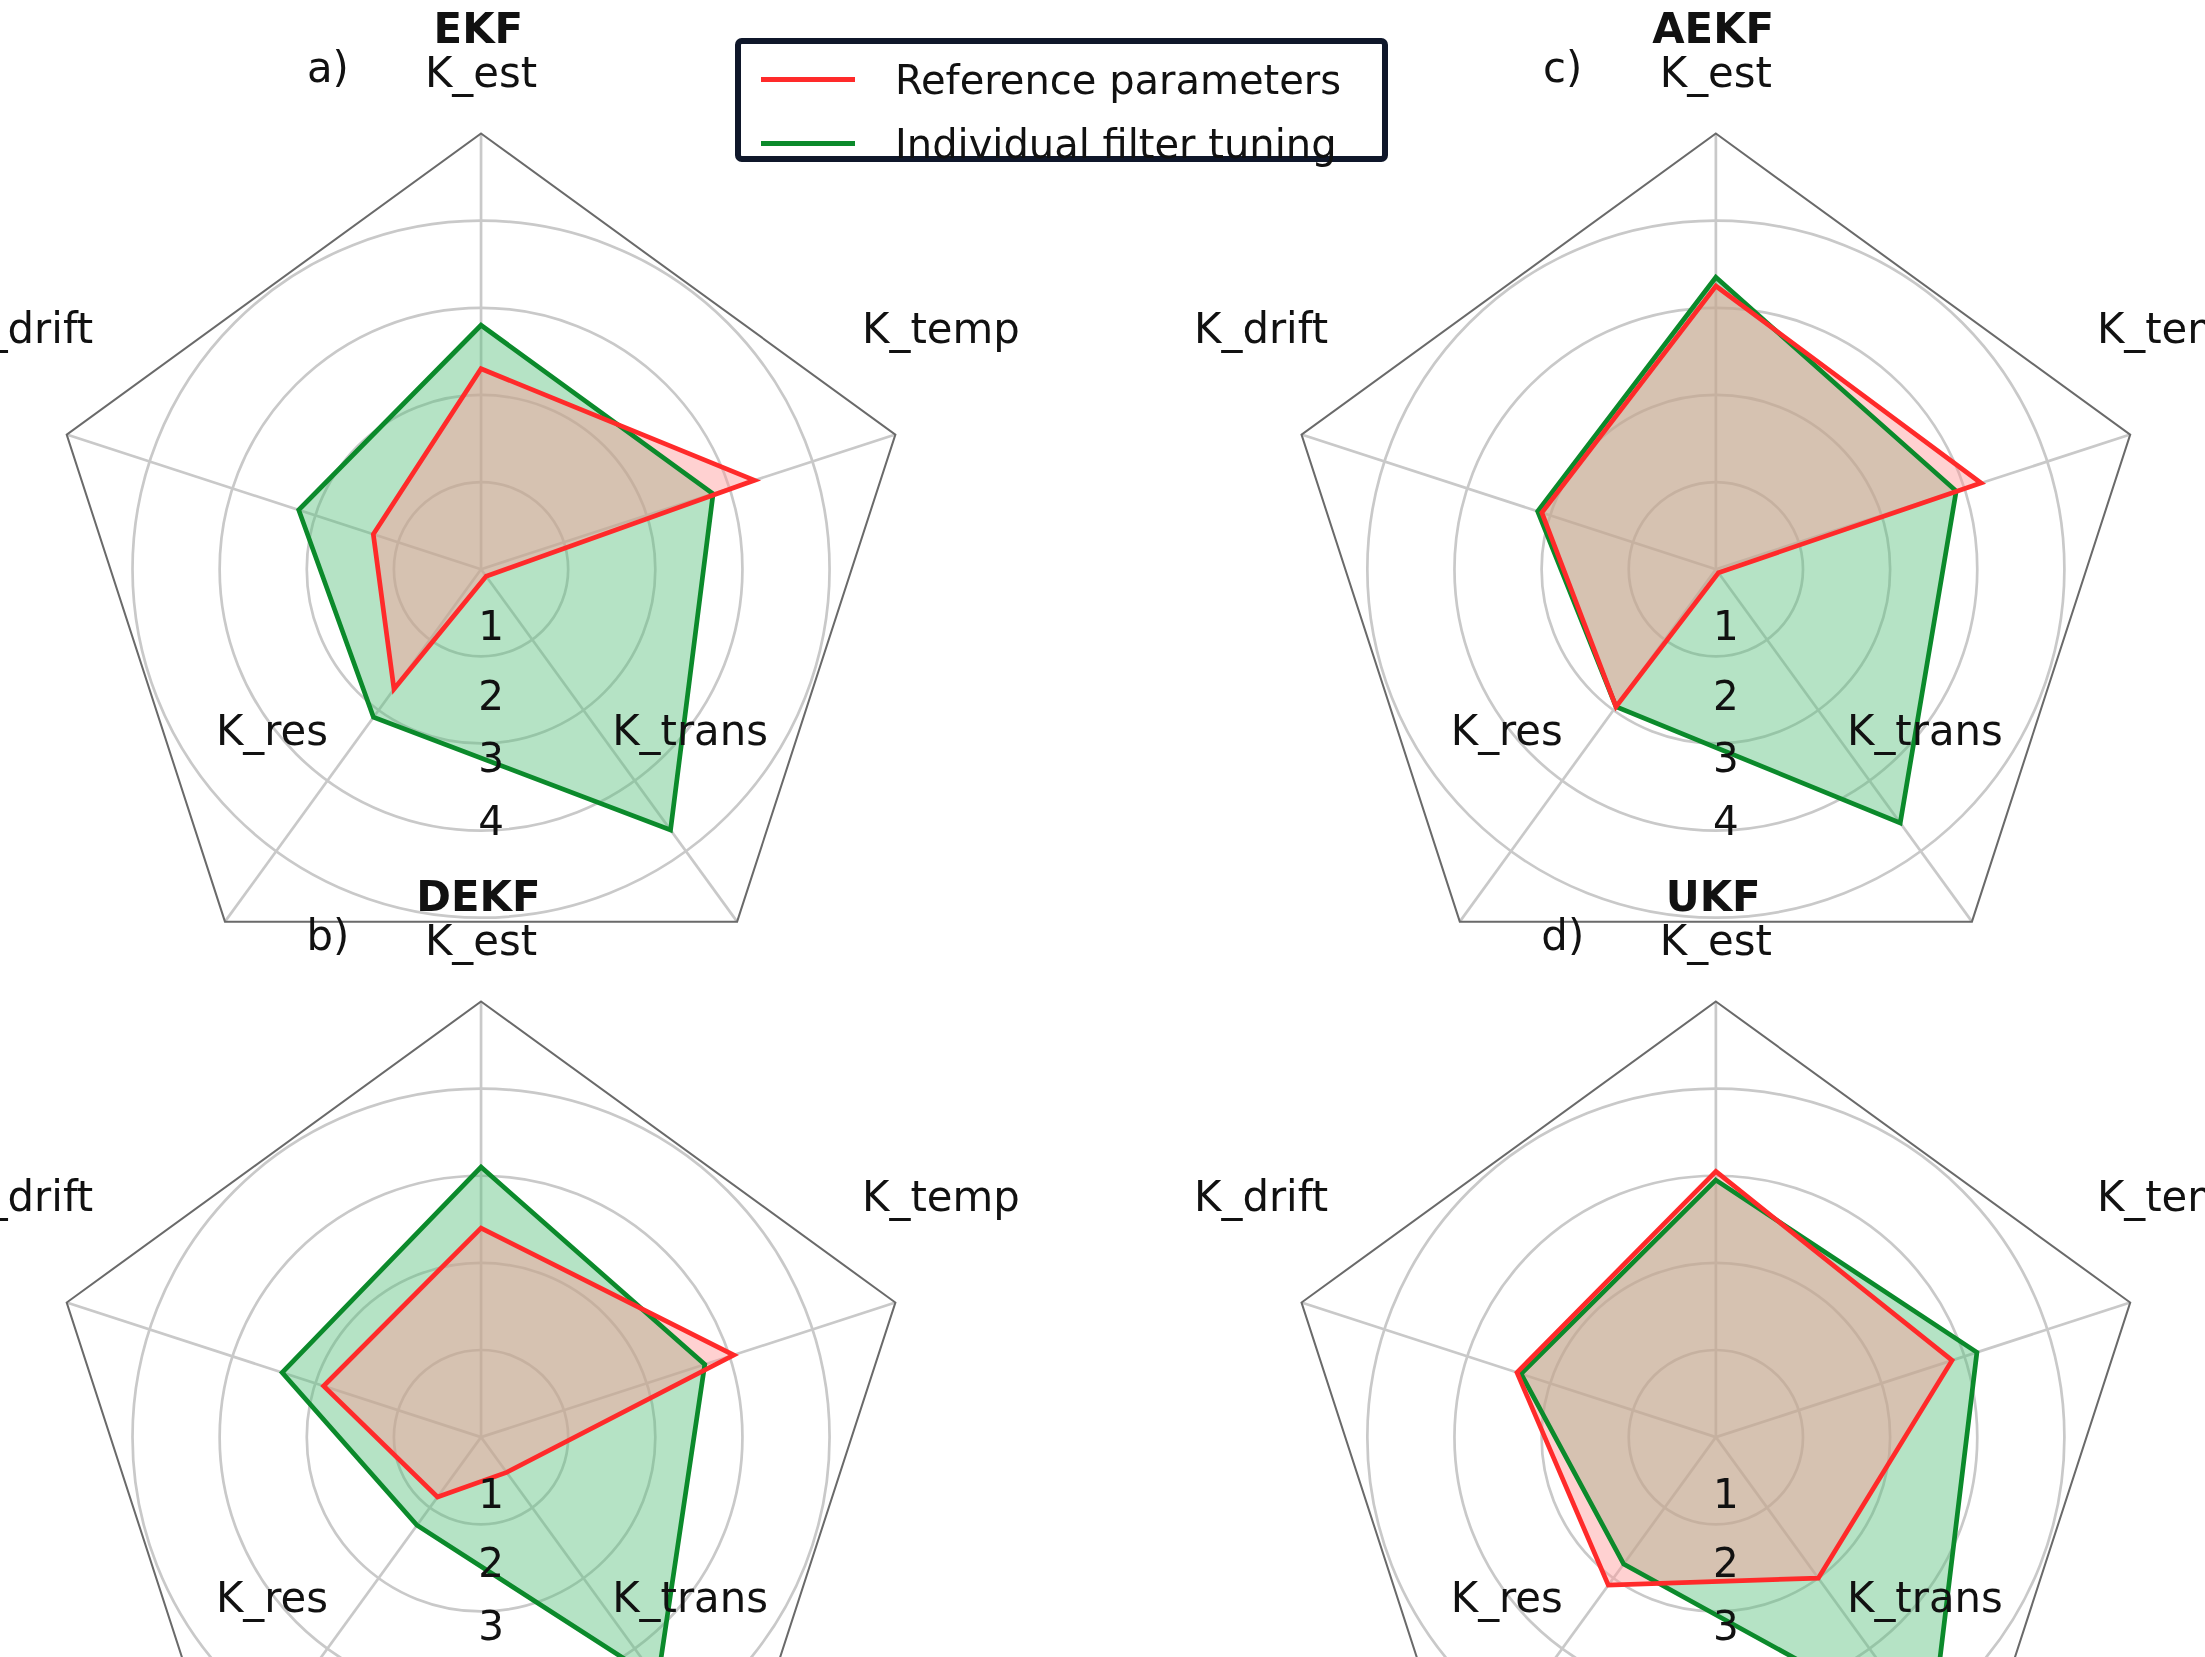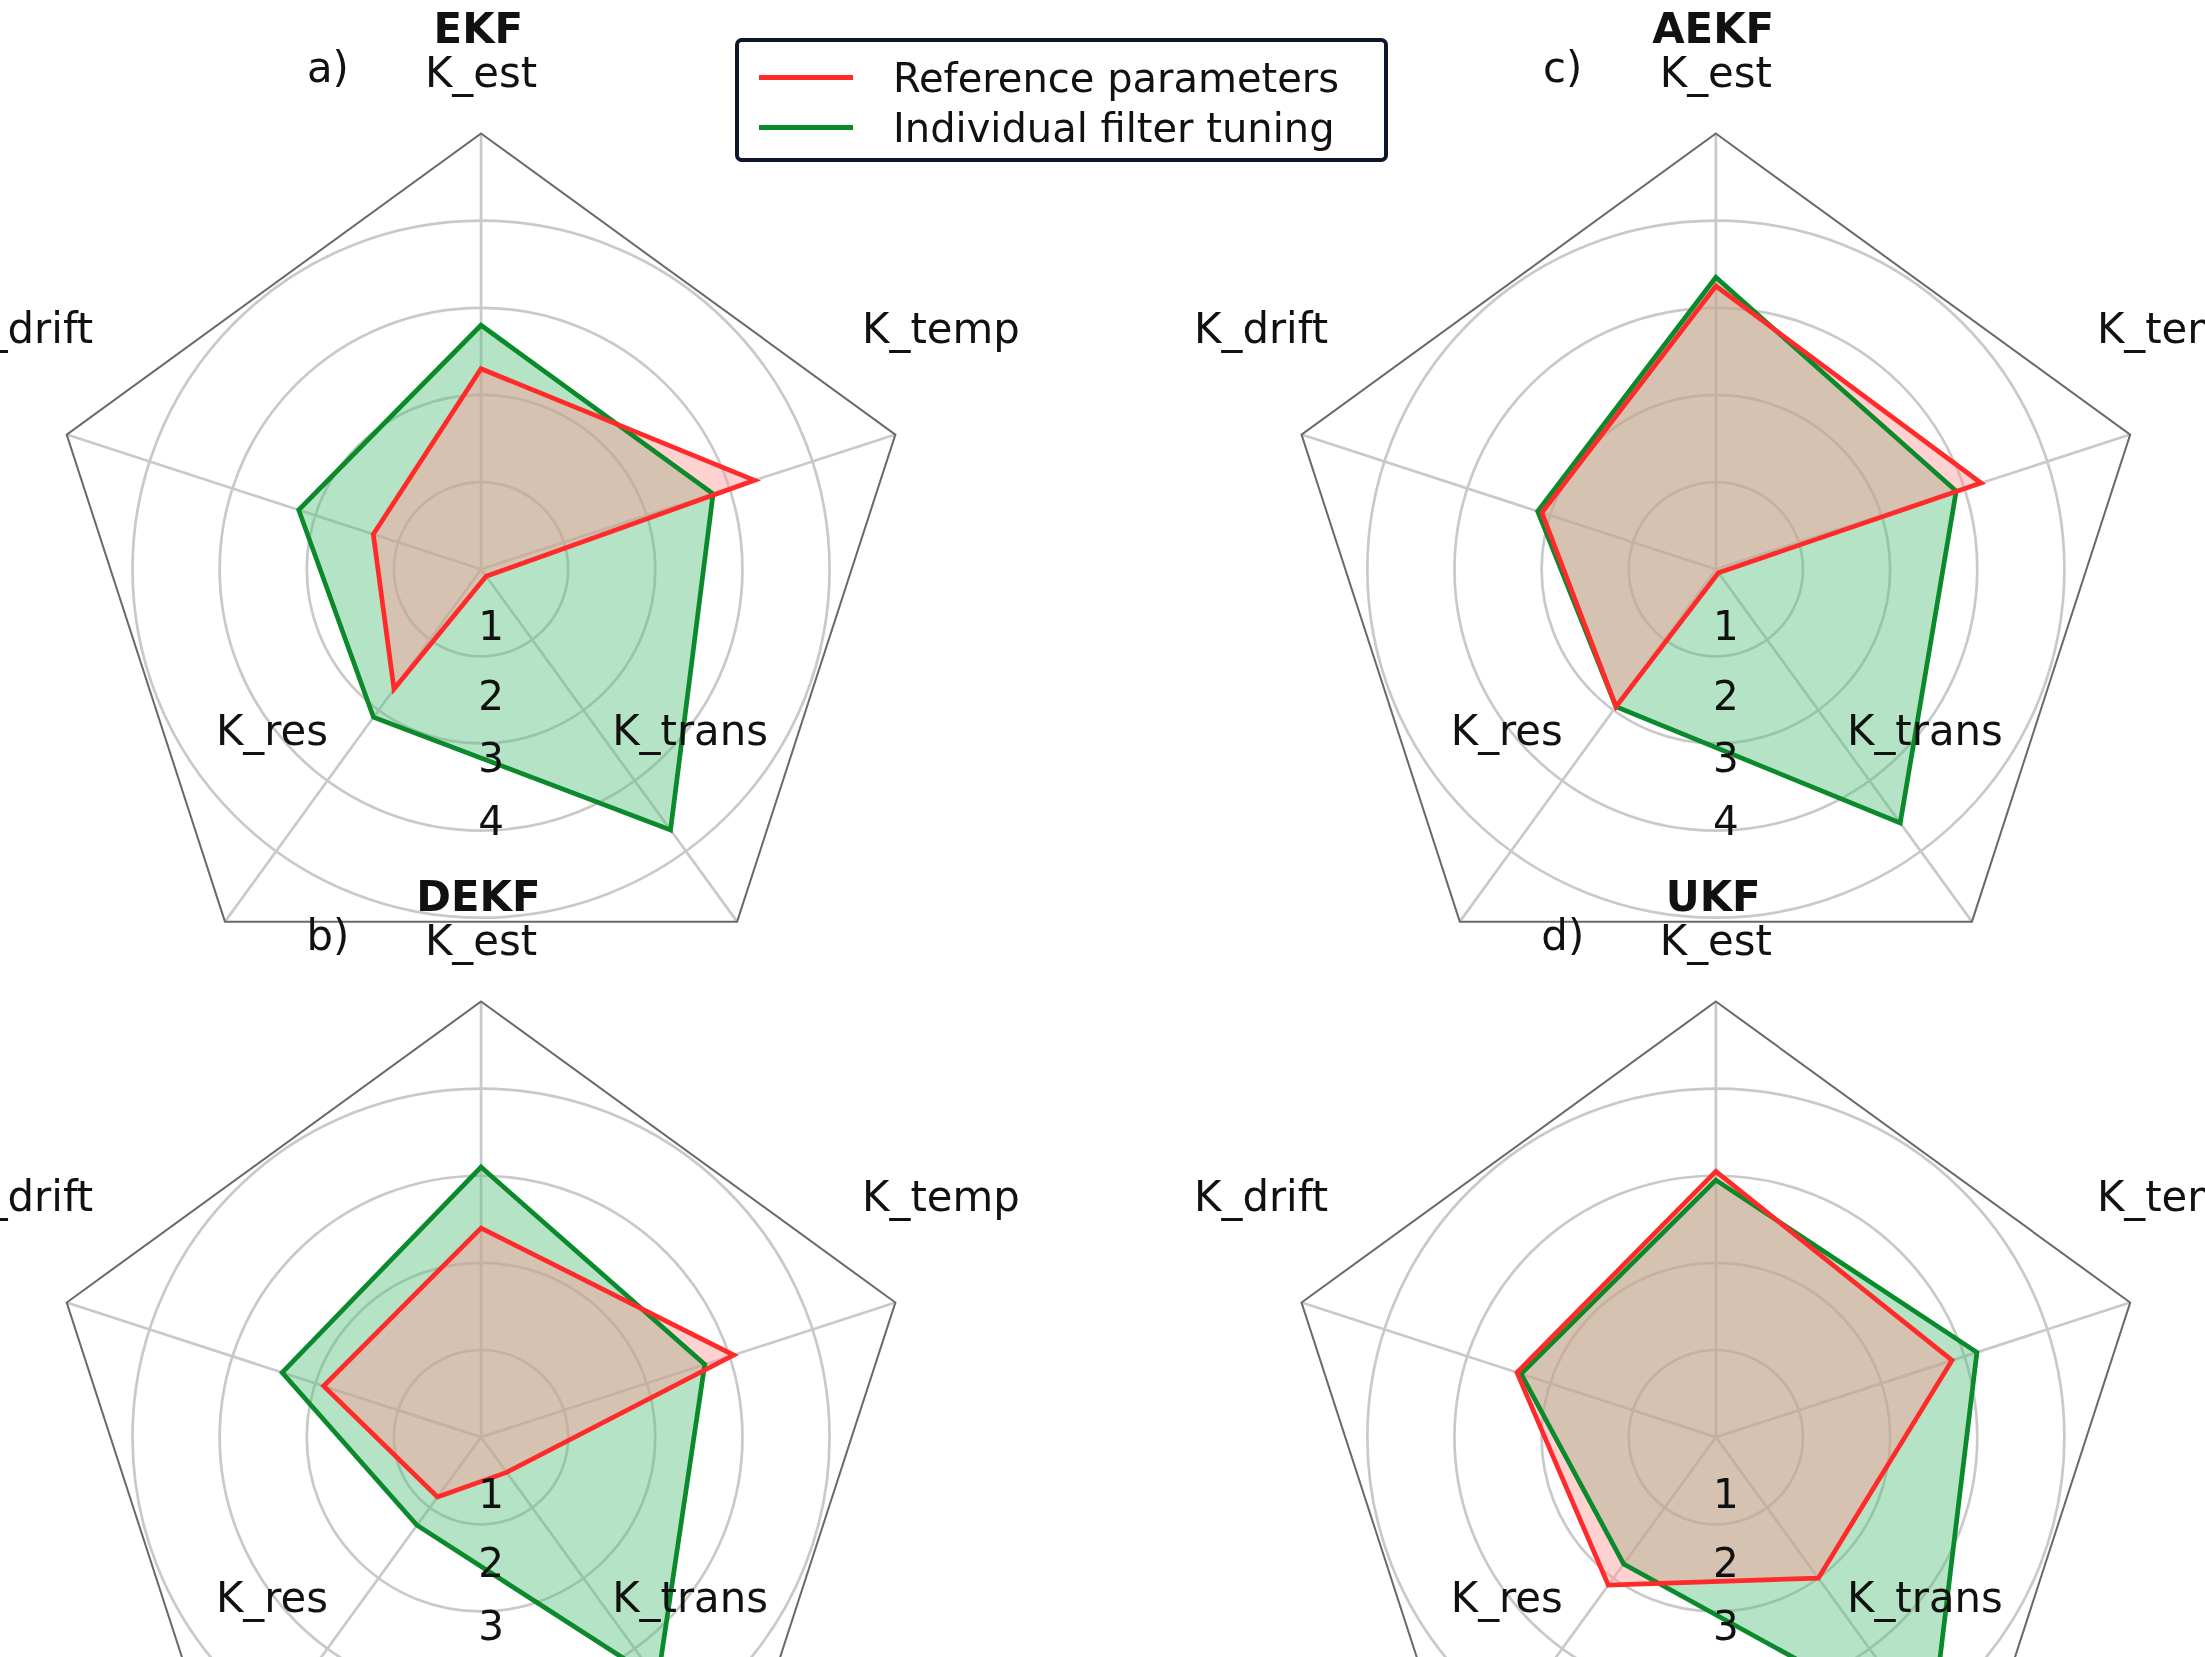--- a/index.html
+++ b/index.html
@@ -1,18 +1,18 @@
 <!DOCTYPE html>
 <html style="font-size:10.8px"><head>
 <meta charset="utf-8">
 <style>
   html,body{margin:0;padding:0;background:#ffffff;}
   #stage{position:relative;width:2205px;height:1657px;background:#fff;overflow:hidden;font-family:"DejaVu Sans","Liberation Sans",sans-serif;}
   svg{position:absolute;left:0;top:0;}
-  .legend{position:absolute;left:735px;top:38px;width:653px;height:124px;border:4px solid #0f172a;border-radius:6.7px;background:#fff;box-sizing:border-box;}
+  .legend{position:absolute;left:735px;top:38px;width:653px;height:124px;border:6px solid #0f172a;border-radius:6.7px;background:#fff;box-sizing:border-box;}
   .legend-row{position:absolute;left:20px;height:47px;display:flex;align-items:center;}
   .legend-line{width:94px;height:5.4px;margin-right:40px;}
   .legend-label{font-size:40px;color:#111;white-space:nowrap;}
 </style>
 </head>
 <body>
 
 <div id="stage">
   <svg id="chart-svg" width="2205" height="1657" viewBox="0 0 3269 2457">
       <g>
@@ -123,19 +123,19 @@
         <text x="2540" y="1351" font-size="62" font-weight="bold" text-anchor="middle" fill="#111" font-family="DejaVu Sans, sans-serif">UKF</text>
         <text x="2317" y="1409" font-size="62" text-anchor="middle" fill="#111" font-family="DejaVu Sans, sans-serif">d)</text>
       </g>
     </svg>
 
   <div class="legend">
     <div class="legend-row" style="top:12px;">
       <div class="legend-line" style="background:#ff2a2a;"></div>
       <span class="legend-label">Reference parameters</span>
     </div>
-    <div class="legend-row" style="top:62px;text-align:right;">
+    <div class="legend-row" style="top:76px;text-align:right;">
       <div class="legend-line" style="background:#0b8a2b;"></div>
       <span class="legend-label">Individual filter tuning</span>
     </div>
   </div>
 </div>
 
 
 </body></html>

